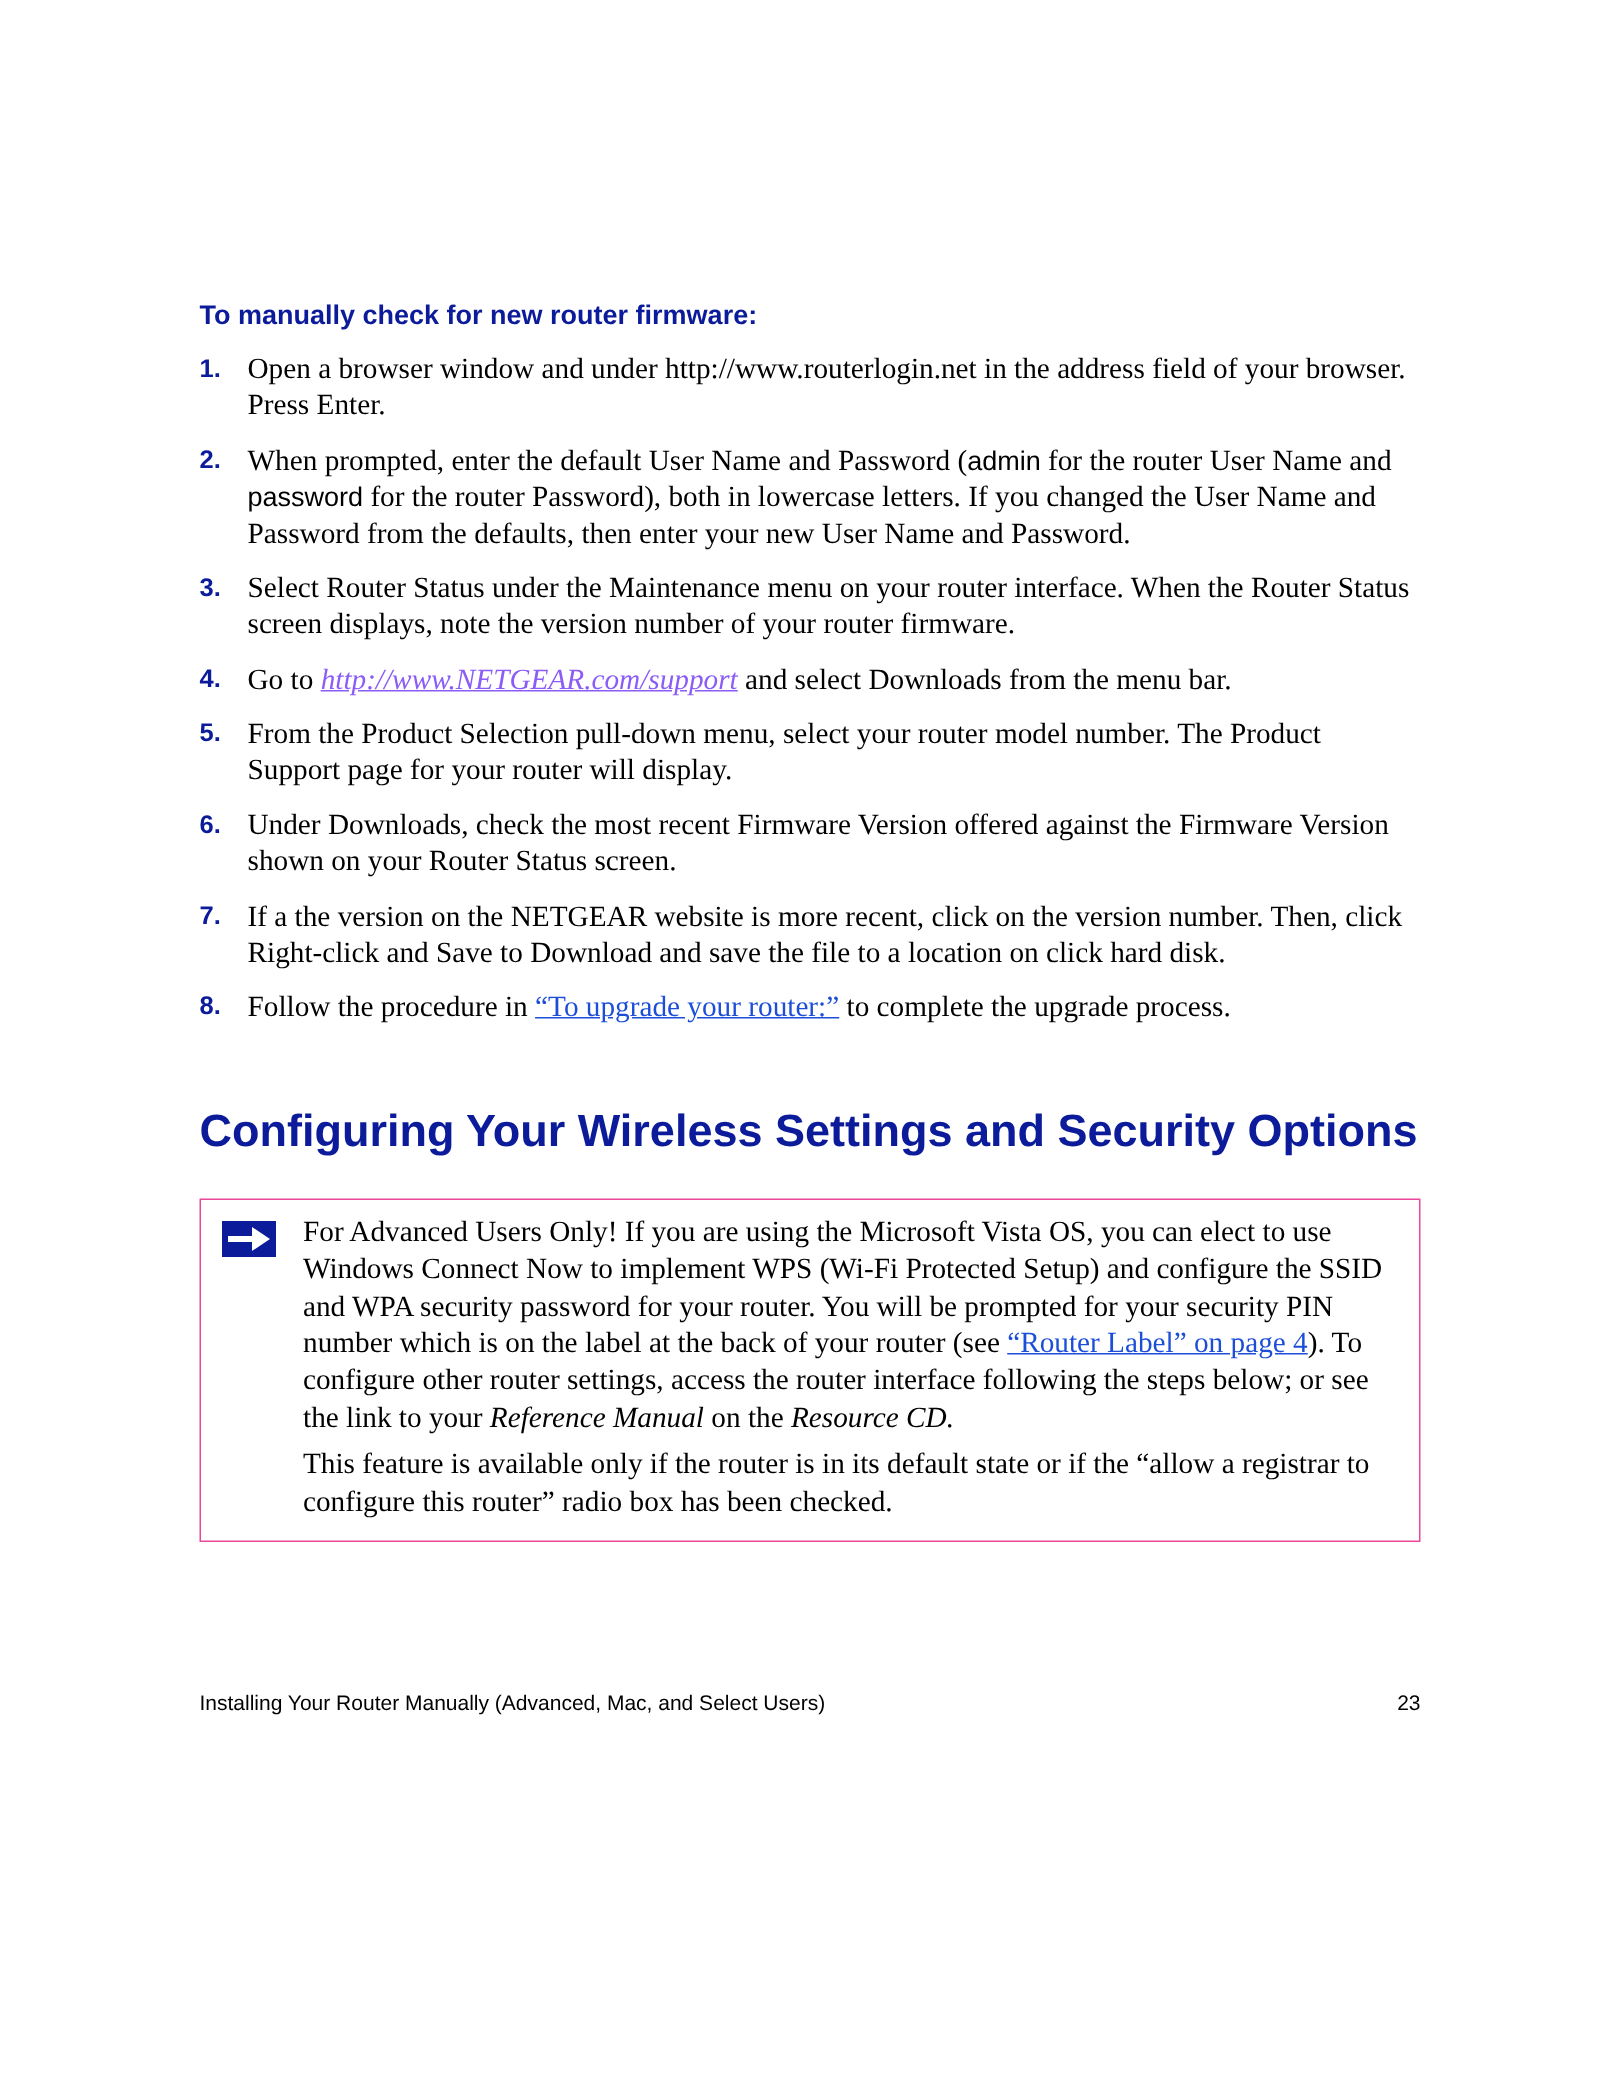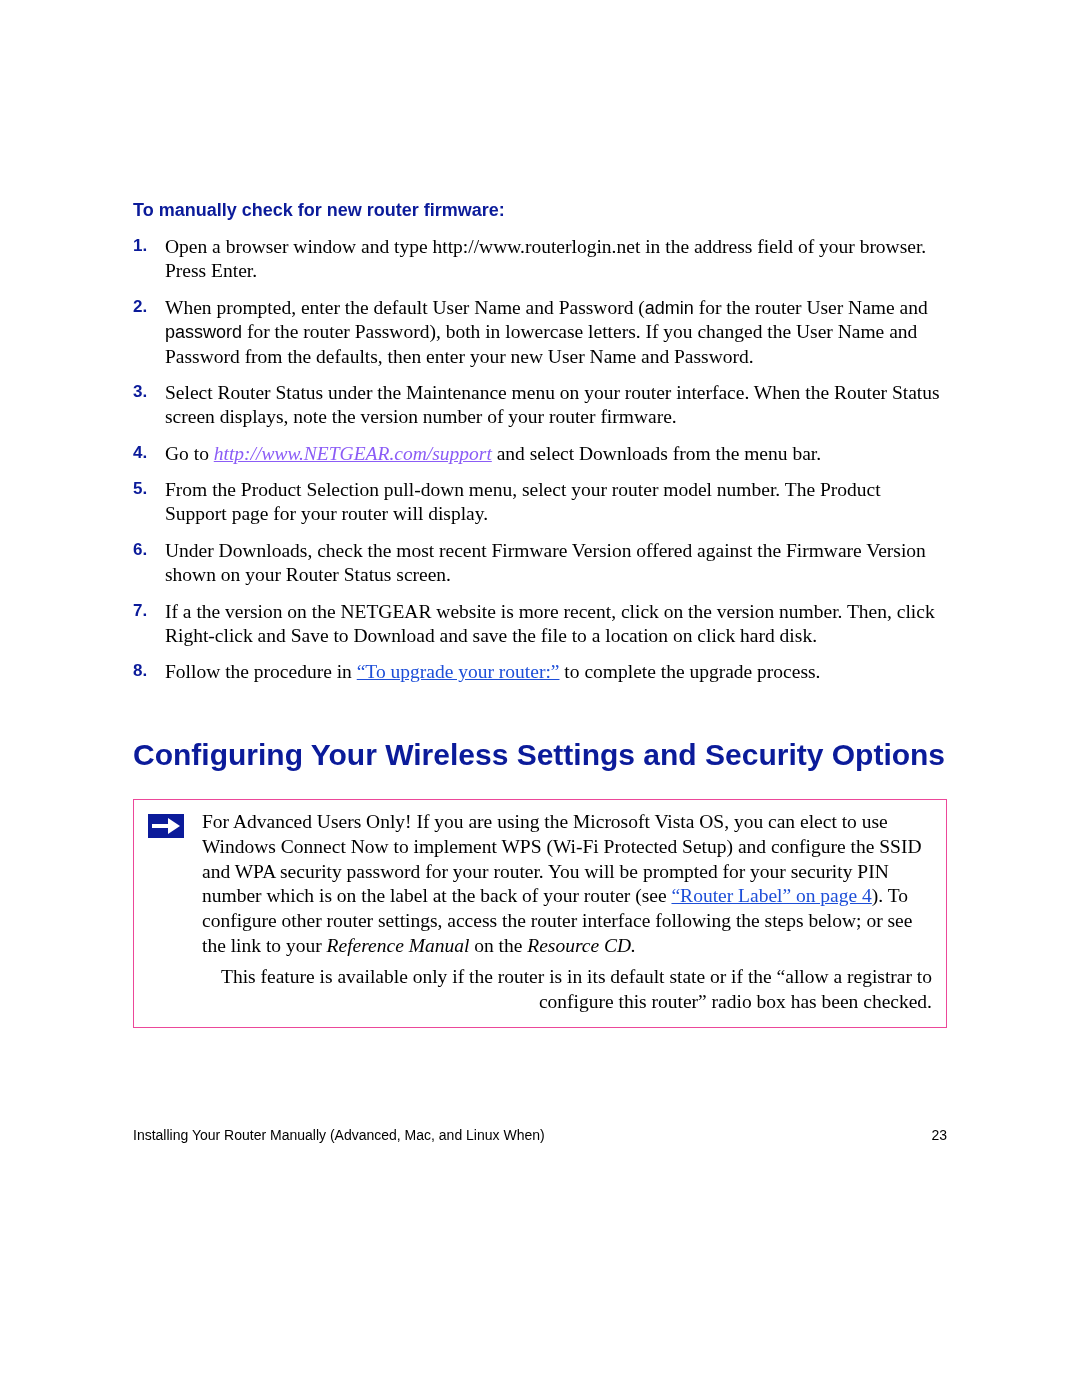--- a/index.html
+++ b/index.html
@@ -70,21 +70,21 @@
     font-size: 19.5px;
     line-height: 1.28;
   }
   .note-icon {
     flex: 0 0 auto;
     margin-top: 4px;
   }
   .note-body p {
     margin: 0 0 6px 0;
   }
-  .note-body p:last-child { margin-bottom: 0; text-align: right; }
+  .note-body p:last-child { margin-bottom: 0; }
   .after-box {
     font-size: 19.5px;
     line-height: 1.28;
     margin-top: 14px;
   }
   .footer {
     position: absolute;
     left: 133px;
     right: 133px;
     bottom: 120px;
@@ -100,21 +100,21 @@
 </head>
 <body>
 
 <div class="page">
 
   <div class="subheading">To manually check for new router firmware:</div>
 
   <ol class="steps">
     <li>
       <span class="num">1.</span>
-      <span>Open a browser window and type </span><b>http://www.routerlogin.net</b><span> in the address field of your browser. Press </span><b>Enter.</b>
+      <span>Open a browser window and under </span><b>http://www.routerlogin.net</b><span> in the address field of your browser. Press </span><b>Enter.</b>
     </li>
     <li>
       <span class="num">2.</span>
       <span>When prompted, enter the default User Name and Password (</span><b style="font-family:Arial,Helvetica,sans-serif;font-size:18px">admin</b><span> for the router User Name and </span><b style="font-family:Arial,Helvetica,sans-serif;font-size:18px">password</b><span> for the router Password), both in lowercase letters. If you changed the User Name and Password from the defaults, then enter your new User Name and Password.</span>
     </li>
     <li>
       <span class="num">3.</span>
       <span>Select </span><b>Router Status</b><span> under the </span><b>Maintenance</b><span> menu on your router interface. When the </span><b>Router Status</b><span> screen displays, note the version number of your router firmware.</span>
     </li>
     <li>
@@ -152,17 +152,17 @@
     <div class="note-body">
       <p>
         <b>For Advanced Users Only!</b><span> If you are using the Microsoft Vista OS, you can elect to use Windows Connect Now to implement WPS (Wi-Fi Protected Setup) and configure the SSID and WPA security password for your router. You will be prompted for your security PIN number which is on the label at the back of your router (see </span><a href="#" class="link">“Router Label” on page 4</a><span>). To configure other router settings, access the router interface following the steps below; or see the link to your </span><i>Reference Manual</i><span> on the </span><i>Resource CD.</i>
       </p>
       <p>This feature is available only if the router is in its default state or if the “allow a registrar to configure this router” radio box has been checked.</p>
     </div>
   </div>
 
 
   <div class="footer">
-    <span>Installing Your Router Manually (Advanced, Mac, and Linux When)</span>
+    <span>Installing Your Router Manually (Advanced, Mac, and Select Users)</span>
     <span>23</span>
   </div>
 
 </div>
 
 </body></html>

